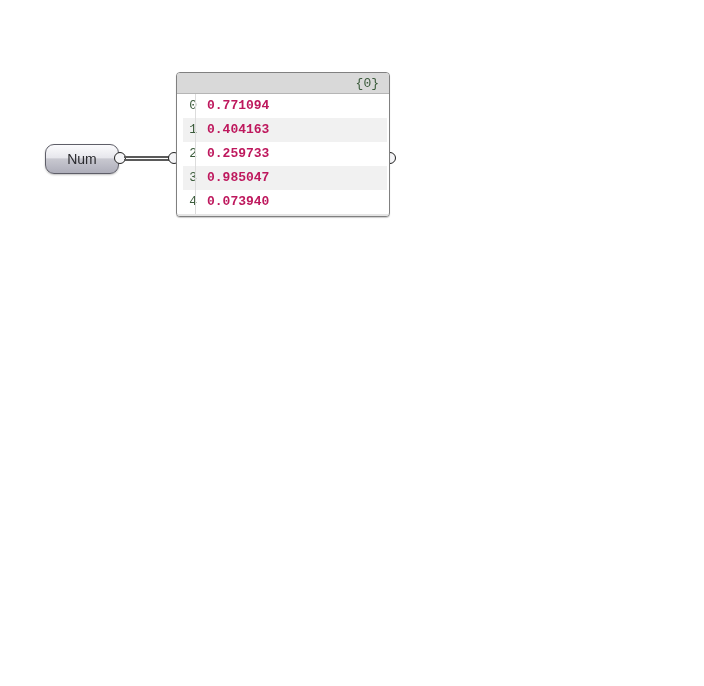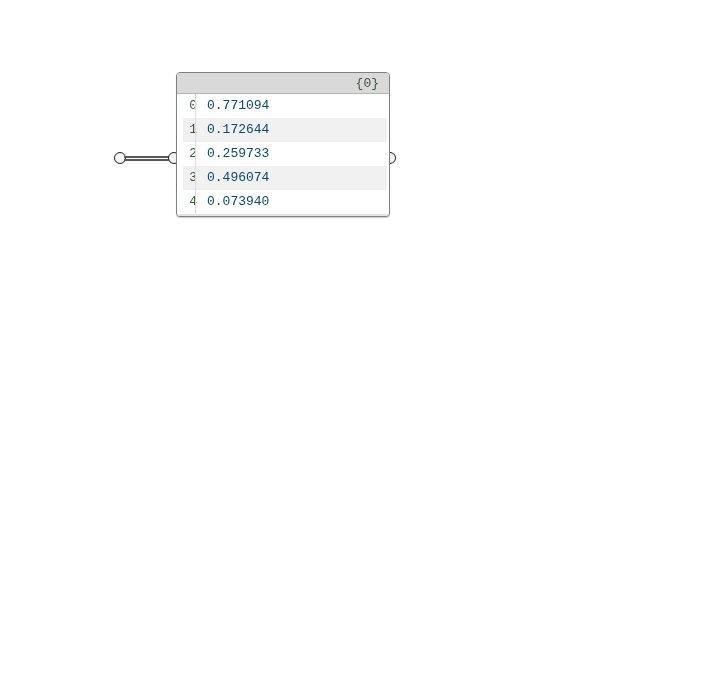--- a/index.html
+++ b/index.html
@@ -126,33 +126,37 @@
   .row:nth-child(odd) { background: #ffffff; }
   .row:nth-child(even) { background: #f1f1f1; }
   .row .idx {
     width: 14px;
     text-align: right;
     color: #3a5b3a;
     padding-right: 4px;
   }
   .row .val {
     padding-left: 6px;
-    color: #0c4a6e;
+    color: #be185d;
+    font-weight: bold;
   }
   .panel-footer {
     height: 2px;
     background: #e5e5e5;
   }
 
 </style>
 </head>
 <body>
 
 <div class="canvas">
 
+  <div class="num-node">
+    <span class="num-label">Num</span>
+  </div>
 
   <div class="grip" style="left:114px; top:152px;"></div>
 
   <div class="wire-line">
     <div class="bar-top"></div>
     <div class="bar-bot"></div>
   </div>
 
   <div class="grip" style="left:168px; top:152px;"></div>
 
@@ -162,29 +166,29 @@
     <div class="panel-header">
       <span>{0}</span>
     </div>
     <div class="panel-rows">
       <div class="row">
         <span class="idx">0</span>
         <span class="val">0.771094</span>
       </div>
       <div class="row">
         <span class="idx">1</span>
-        <span class="val">0.172644</span>
+        <span class="val">0.404163</span>
       </div>
       <div class="row">
         <span class="idx">2</span>
         <span class="val">0.259733</span>
       </div>
       <div class="row">
         <span class="idx">3</span>
-        <span class="val">0.496074</span>
+        <span class="val">0.985047</span>
       </div>
       <div class="row">
         <span class="idx">4</span>
         <span class="val">0.073940</span>
       </div>
     </div>
     <div class="panel-footer"></div>
   </div>
 
 </div>

